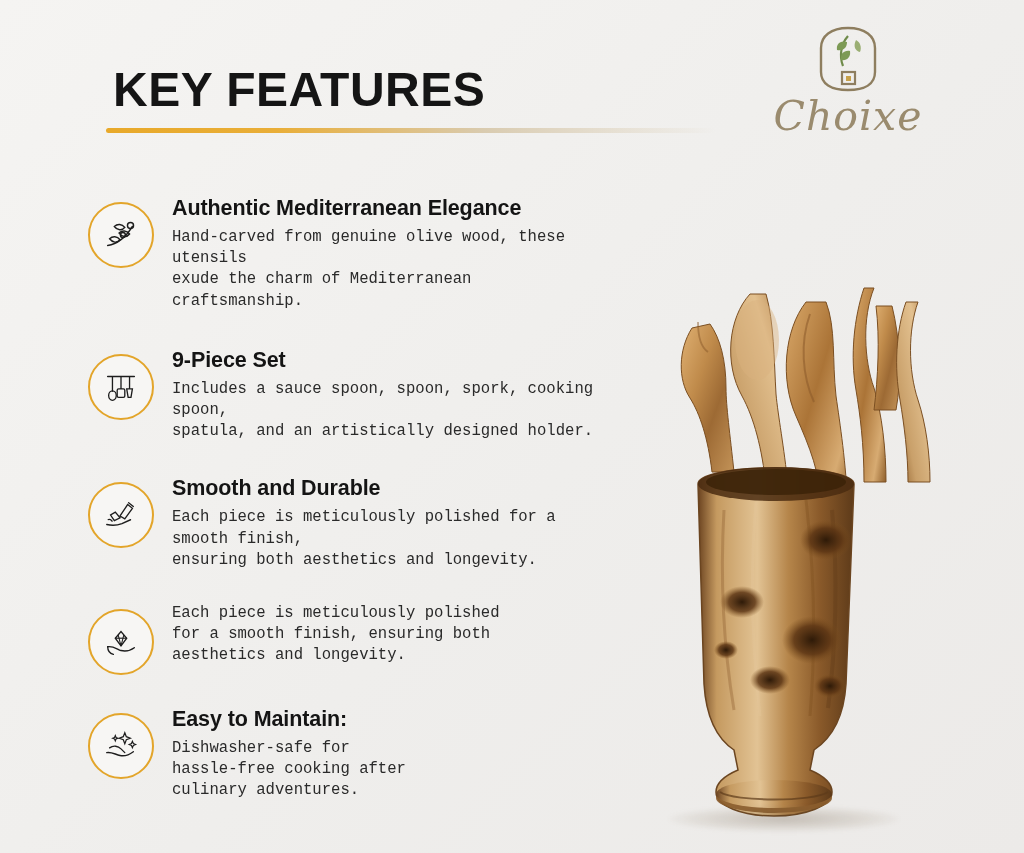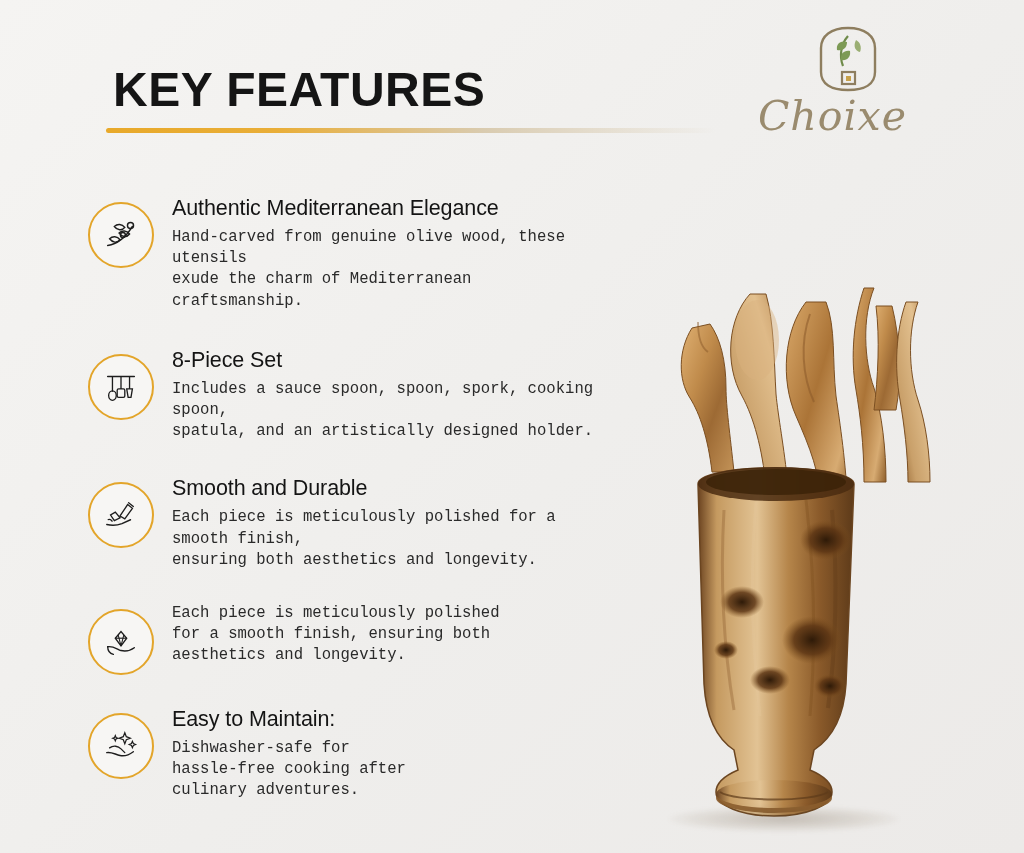--- a/index.html
+++ b/index.html
@@ -41,20 +41,21 @@
     border-radius: 3px;
     background: linear-gradient(90deg, #e8a92a 0%, #e9ae38 28%, #d9cbb0 62%, rgba(235,232,226,0) 100%);
   }
 
   
   .brand {
     position: absolute;
     right: 86px;
     top: 22px;
     width: 180px;
+    text-align: center;
   }
   .brand-mark {
     width: 74px;
     height: 74px;
     margin: 0 auto;
   }
   .brand-name {
     margin-top: -4px;
     font-family: "DejaVu Serif", serif;
     font-style: italic;
@@ -84,21 +85,21 @@
     border-radius: 50%;
     border: 2px solid #e3a52a;
     background: #f7f6f4;
     display: flex;
     align-items: center;
     justify-content: center;
   }
   .feature-icon svg { display: block; }
   .feature-heading {
     font-size: 21.5px;
-    font-weight: normal;
+    font-weight: bold;
     color: #141414;
     margin: 0 0 6px 0;
     letter-spacing: -0.1px;
   }
   .feature-body {
     font-size: 15.6px;
     line-height: 1.36;
     color: #2a2a2a;
     margin: 0;
     white-space: pre-line;
@@ -176,21 +177,21 @@
         <svg viewBox="0 0 40 40" width="38" height="38">
           <line x1="6" y1="9" x2="34" y2="9" stroke="#1d1d1d" stroke-width="1.6" stroke-linecap="round"></line>
           <line x1="11" y1="9" x2="11" y2="25" stroke="#1d1d1d" stroke-width="1.4"></line>
           <line x1="20" y1="9" x2="20" y2="22" stroke="#1d1d1d" stroke-width="1.4"></line>
           <line x1="29" y1="9" x2="29" y2="22" stroke="#1d1d1d" stroke-width="1.4"></line>
           <ellipse cx="11" cy="29" rx="4" ry="5" fill="none" stroke="#1d1d1d" stroke-width="1.4"></ellipse>
           <rect x="16" y="22" width="8" height="9" rx="1.5" fill="none" stroke="#1d1d1d" stroke-width="1.4"></rect>
           <path d="M26 22 l6 0 l-1.5 9 l-3 0 Z" fill="none" stroke="#1d1d1d" stroke-width="1.4"></path>
         </svg>
       </div>
-      <div class="feature-heading">8-Piece Set</div>
+      <div class="feature-heading">9-Piece Set</div>
       <div class="feature-body">Includes a sauce spoon, spoon, spork, cooking spoon,
  spatula, and an artistically designed holder.</div>
     </div>
 
     <div class="feature f2">
       <div class="feature-icon">
         <svg viewBox="0 0 40 40" width="38" height="38">
           <path d="M5 30 C9 31 16 31 21 29 L30 25" fill="none" stroke="#1d1d1d" stroke-width="1.5" stroke-linecap="round"></path>
           <path d="M13 26 L9 20 L14 17 L19 23 Z" fill="none" stroke="#1d1d1d" stroke-width="1.4"></path>
           <path d="M19 21 L27 9 L32 13 L24 24 Z" fill="none" stroke="#1d1d1d" stroke-width="1.4"></path>

